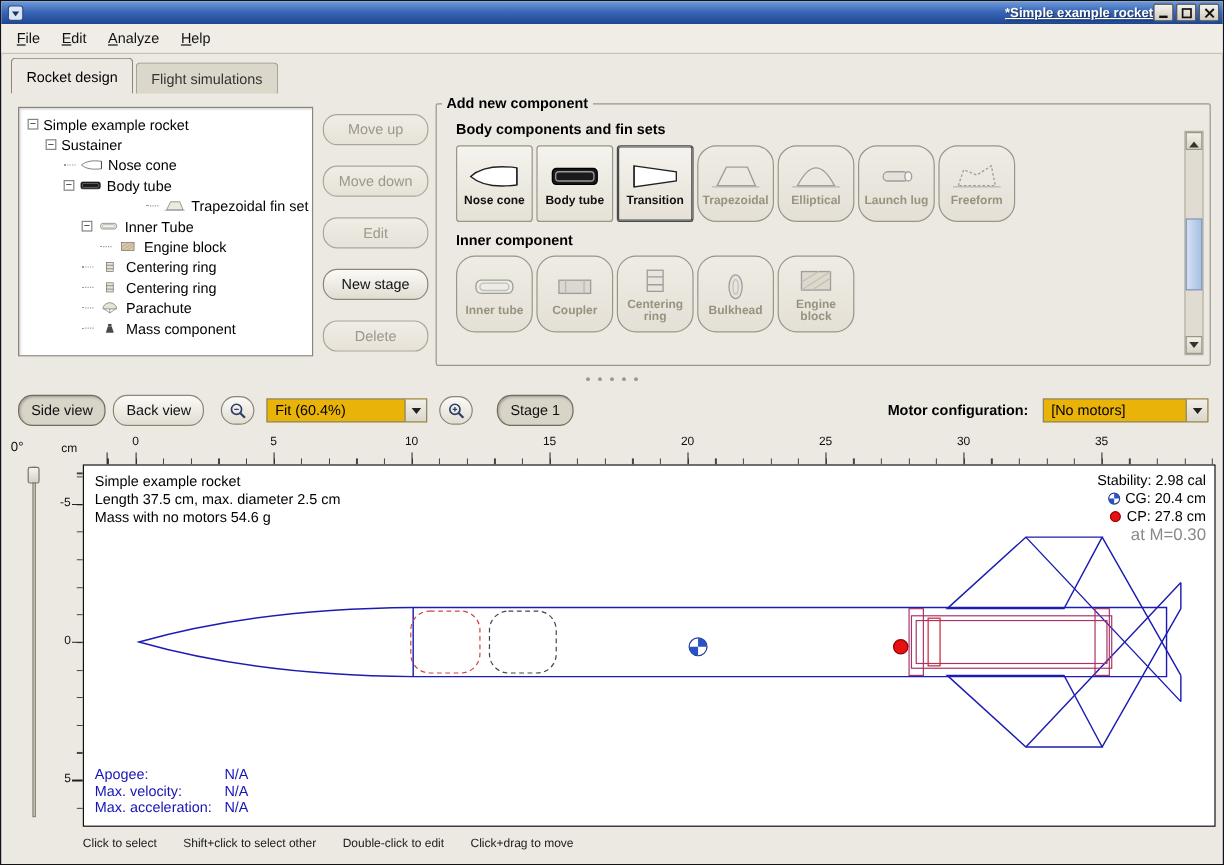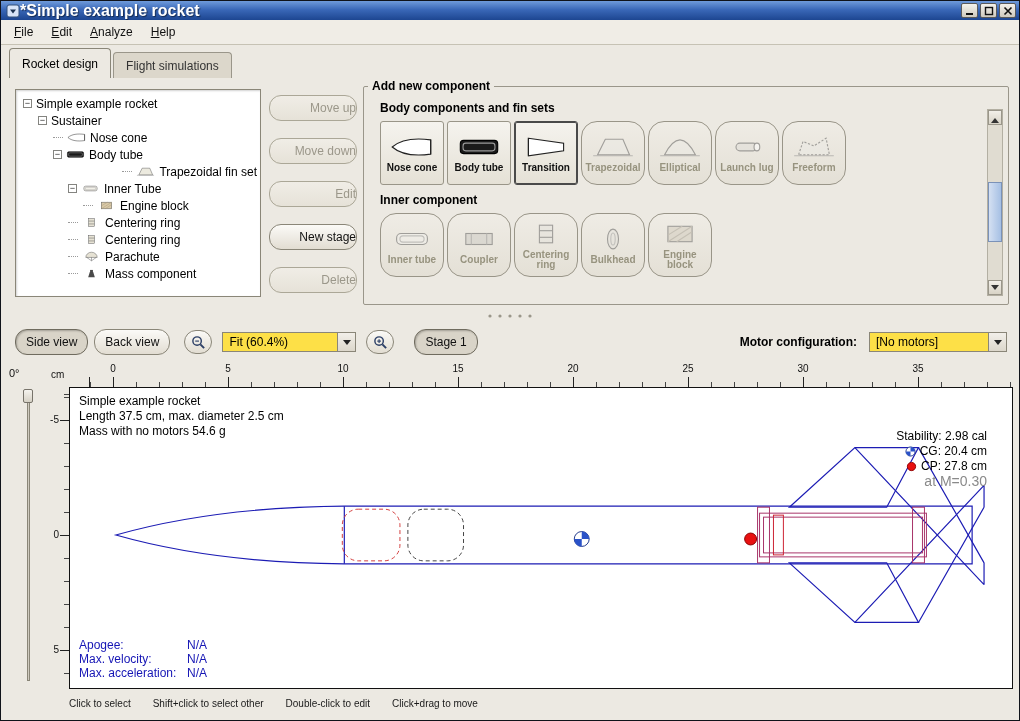--- a/index.html
+++ b/index.html
@@ -5,21 +5,21 @@
   * { margin:0; padding:0; box-sizing:border-box; }
   html,body { width:1020px; height:721px; overflow:hidden; }
   body { font-family:"Liberation Sans", sans-serif; font-size:12px; background:#fff; }
   .app { position:relative; width:1020px; height:721px; background:#ece9e2; border:1px solid #10131a; overflow:hidden; }
 
   
   .titlebar { position:absolute; left:0; top:0; right:0; height:19px;
     background:linear-gradient(to bottom,#6f9bdb 0%,#3a68b8 45%,#1d4691 100%);
     display:flex; align-items:center; padding:0 3px; }
   .win-icon { width:14px; height:14px; margin-left:2px; }
-  .win-title { flex:1; text-align:left; color:#fff; font-weight:bold; font-size:16px; text-shadow:1px 1px 1px rgba(0,0,0,.5); }
+  .win-title { flex:1; text-align:right; color:#fff; font-weight:bold; font-size:11px; text-shadow:1px 1px 1px rgba(0,0,0,.5);text-decoration:underline; }
   .win-controls { display:flex; gap:2px; }
   .win-btn { width:17px; height:15px; border:1px solid #5a5a5a; border-radius:2px;
     background:linear-gradient(#f4f2ec,#cfcabe); display:flex; align-items:center; justify-content:center; padding:0; cursor:default; }
   .win-glyph { width:10px; height:10px; display:block; }
 
   
   .menubar { position:absolute; left:0; top:19px; right:0; height:25px; background:#f0ede6;
     border-bottom:1px solid #c6c2b4; display:flex; align-items:center; padding-left:4px; }
   .menu-item { padding:0 9px; height:21px; display:flex; align-items:center; color:#111; }
 
@@ -36,21 +36,21 @@
   .expander { width:9px; height:9px; flex:0 0 9px; border:1px solid #848480; background:#fff;
     font-size:9px; line-height:6px; text-align:center; color:#222; }
   .tree-line { width:10px; flex:0 0 10px; border-top:1px dotted #9a9a9a; }
   .tree-icon { width:19px; height:11px; flex:0 0 19px; }
   .tree-label { color:#000; }
 
   
   .side-buttons { position:absolute; left:268px; top:94px; width:88px; height:198px;
     display:flex; flex-direction:column; justify-content:space-between; }
   .btn { height:26px; border:1px solid #8a8678; border-radius:12px;
-    background:linear-gradient(#fbfaf7,#e2ddd2); font:12px "Liberation Sans", sans-serif; color:#111; cursor:default;text-align:right; }
+    background:linear-gradient(#fbfaf7,#e2ddd2); font:12px "Liberation Sans", sans-serif; color:#111; cursor:default; }
   .btn:disabled { color:#9b978a; border-color:#aba797; background:linear-gradient(#f0ede6,#e6e2d8); }
 
   
   .component-group { position:absolute; left:362px; top:78px; width:646px; height:226px;
     border:1px solid #9a968a; border-radius:2px; }
   .group-title { font-weight:bold; padding:0 4px; margin-left:4px; color:#000; }
   .palette-groups { padding:2px 0 0 16px; }
   .palette-group-label { font-weight:bold; margin:6px 0 6px 0; color:#000; }
   .palette-row { display:flex; gap:3px; margin-bottom:8px; }
   .palette-btn { width:64px; height:64px; border:1px solid #999588; border-radius:3px;
@@ -75,21 +75,21 @@
   
   .splitter { position:absolute; left:0; right:0; top:308px; height:14px; display:flex; align-items:center; justify-content:center; }
   .grip { width:50px; height:6px; }
 
   
   .view-toolbar { position:absolute; left:14px; right:12px; top:327px; height:28px; display:flex; align-items:center; gap:6px; }
   .toggle { padding:0 10px; height:26px; }
   .toggle.pressed { background:#d9d4c8; border-color:#6f6b5e; box-shadow:inset 1px 1px 2px rgba(0,0,0,.25); }
   .icon-btn { width:28px; height:24px; display:flex; align-items:center; justify-content:center; }
   .mag { width:15px; height:15px; }
-  .combo { display:flex; align-items:center; height:20px; border:1px solid #8a8678; background:#fde047; }
+  .combo { display:flex; align-items:center; height:20px; border:1px solid #8a8678; background:#eab308; }
   .combo-text { flex:1; padding:0 6px; color:#000; white-space:nowrap; overflow:hidden; }
   .combo-arrow { width:18px; height:100%; border-left:1px solid #8a8678;
     background:linear-gradient(#f2efe9,#dcd7cb); display:flex; align-items:center; justify-content:center; }
   .combo-arrow::after { content:''; border:4px solid transparent; border-top:5px solid #222; margin-top:5px; }
   .zoom-combo { width:134px; margin-left:4px; margin-right:4px; }
   .stage-btn { margin-left:14px; }
   .spacer { flex:1; }
   .motor-label { font-weight:bold; margin-right:6px; color:#000; }
   .motor-combo { width:138px; }
   .mag-gap { margin-left:8px; }
@@ -112,21 +112,21 @@
   .v-ruler { position:absolute; left:48px; top:386px; width:20px; height:302px; }
   .v-ticks-minor { position:absolute; top:0; bottom:0; right:0; width:5px;
     background:repeating-linear-gradient(to bottom,#444 0 1px,transparent 1px 23px); background-position-y:10px; }
   .v-ticks-major { position:absolute; top:0; bottom:0; right:0; width:9px;
     background:repeating-linear-gradient(to bottom,#222 0 1px,transparent 1px 115px); background-position-y:33px; }
   .v-tick-label { position:absolute; right:10px; font-size:10px; color:#111; }
 
   .canvas { position:absolute; left:68px; top:386px; width:944px; height:302px; background:#fff; border:1px solid #111; }
   .rocket-svg { position:absolute; inset:0; width:100%; height:100%; }
   .info-block { position:absolute; left:9px; top:6px; line-height:15px; color:#000; }
-  .legend { position:absolute; right:25px; top:5px; text-align:left; line-height:15px; color:#000;margin-top:36px; }
+  .legend { position:absolute; right:7px; top:5px; text-align:left; line-height:15px; color:#000; }
   .legend-line { display:flex; align-items:center; justify-content:flex-end; gap:4px; }
   .legend-icon { width:11px; height:11px; display:inline-block; }
   .legend-line.mach { font-size:14px; color:#8a8a8a; }
   .flight-stats { position:absolute; left:9px; bottom:8px; color:#1515b5; line-height:14px; }
   .stat-label { display:inline-block; width:108px; }
 
   .hint-bar { position:absolute; left:0; right:0; top:694px; height:16px; display:flex; gap:22px;
     padding-left:68px; align-items:center; font-size:10px; font-weight:normal; color:#1a1a1a; }
 
   [data-name$="-icon"] svg { width:100%; height:100%; display:block; }

